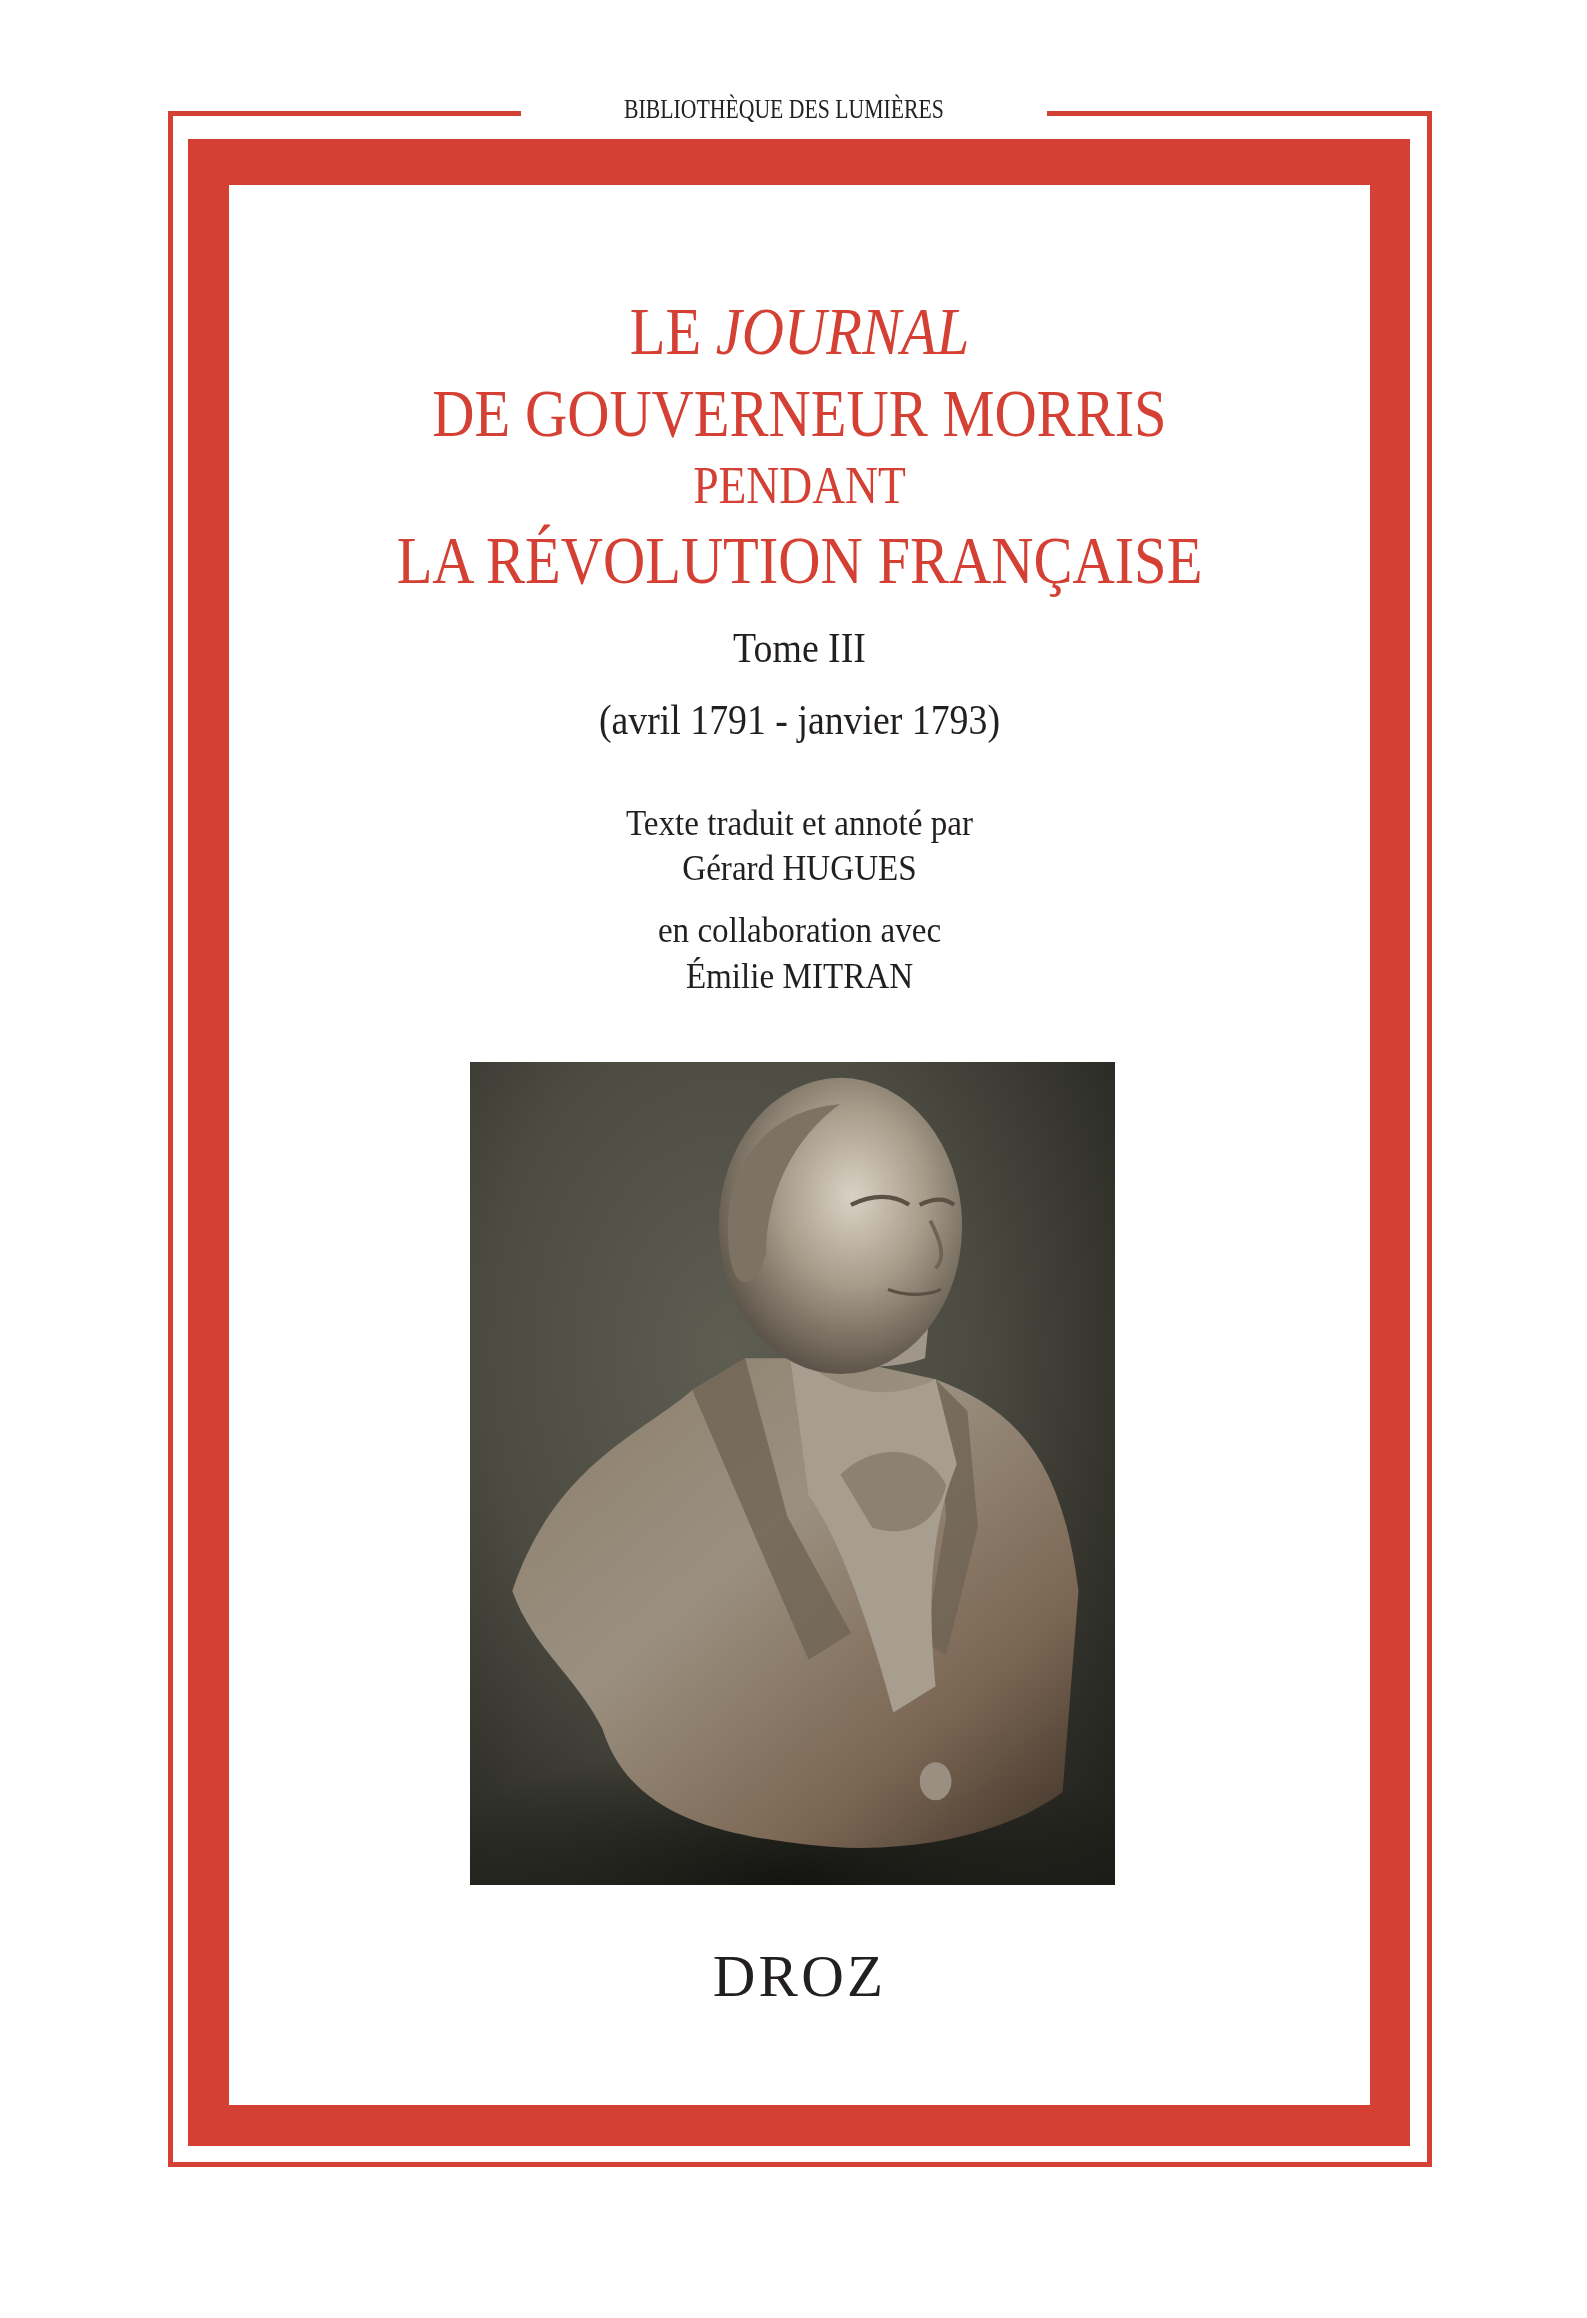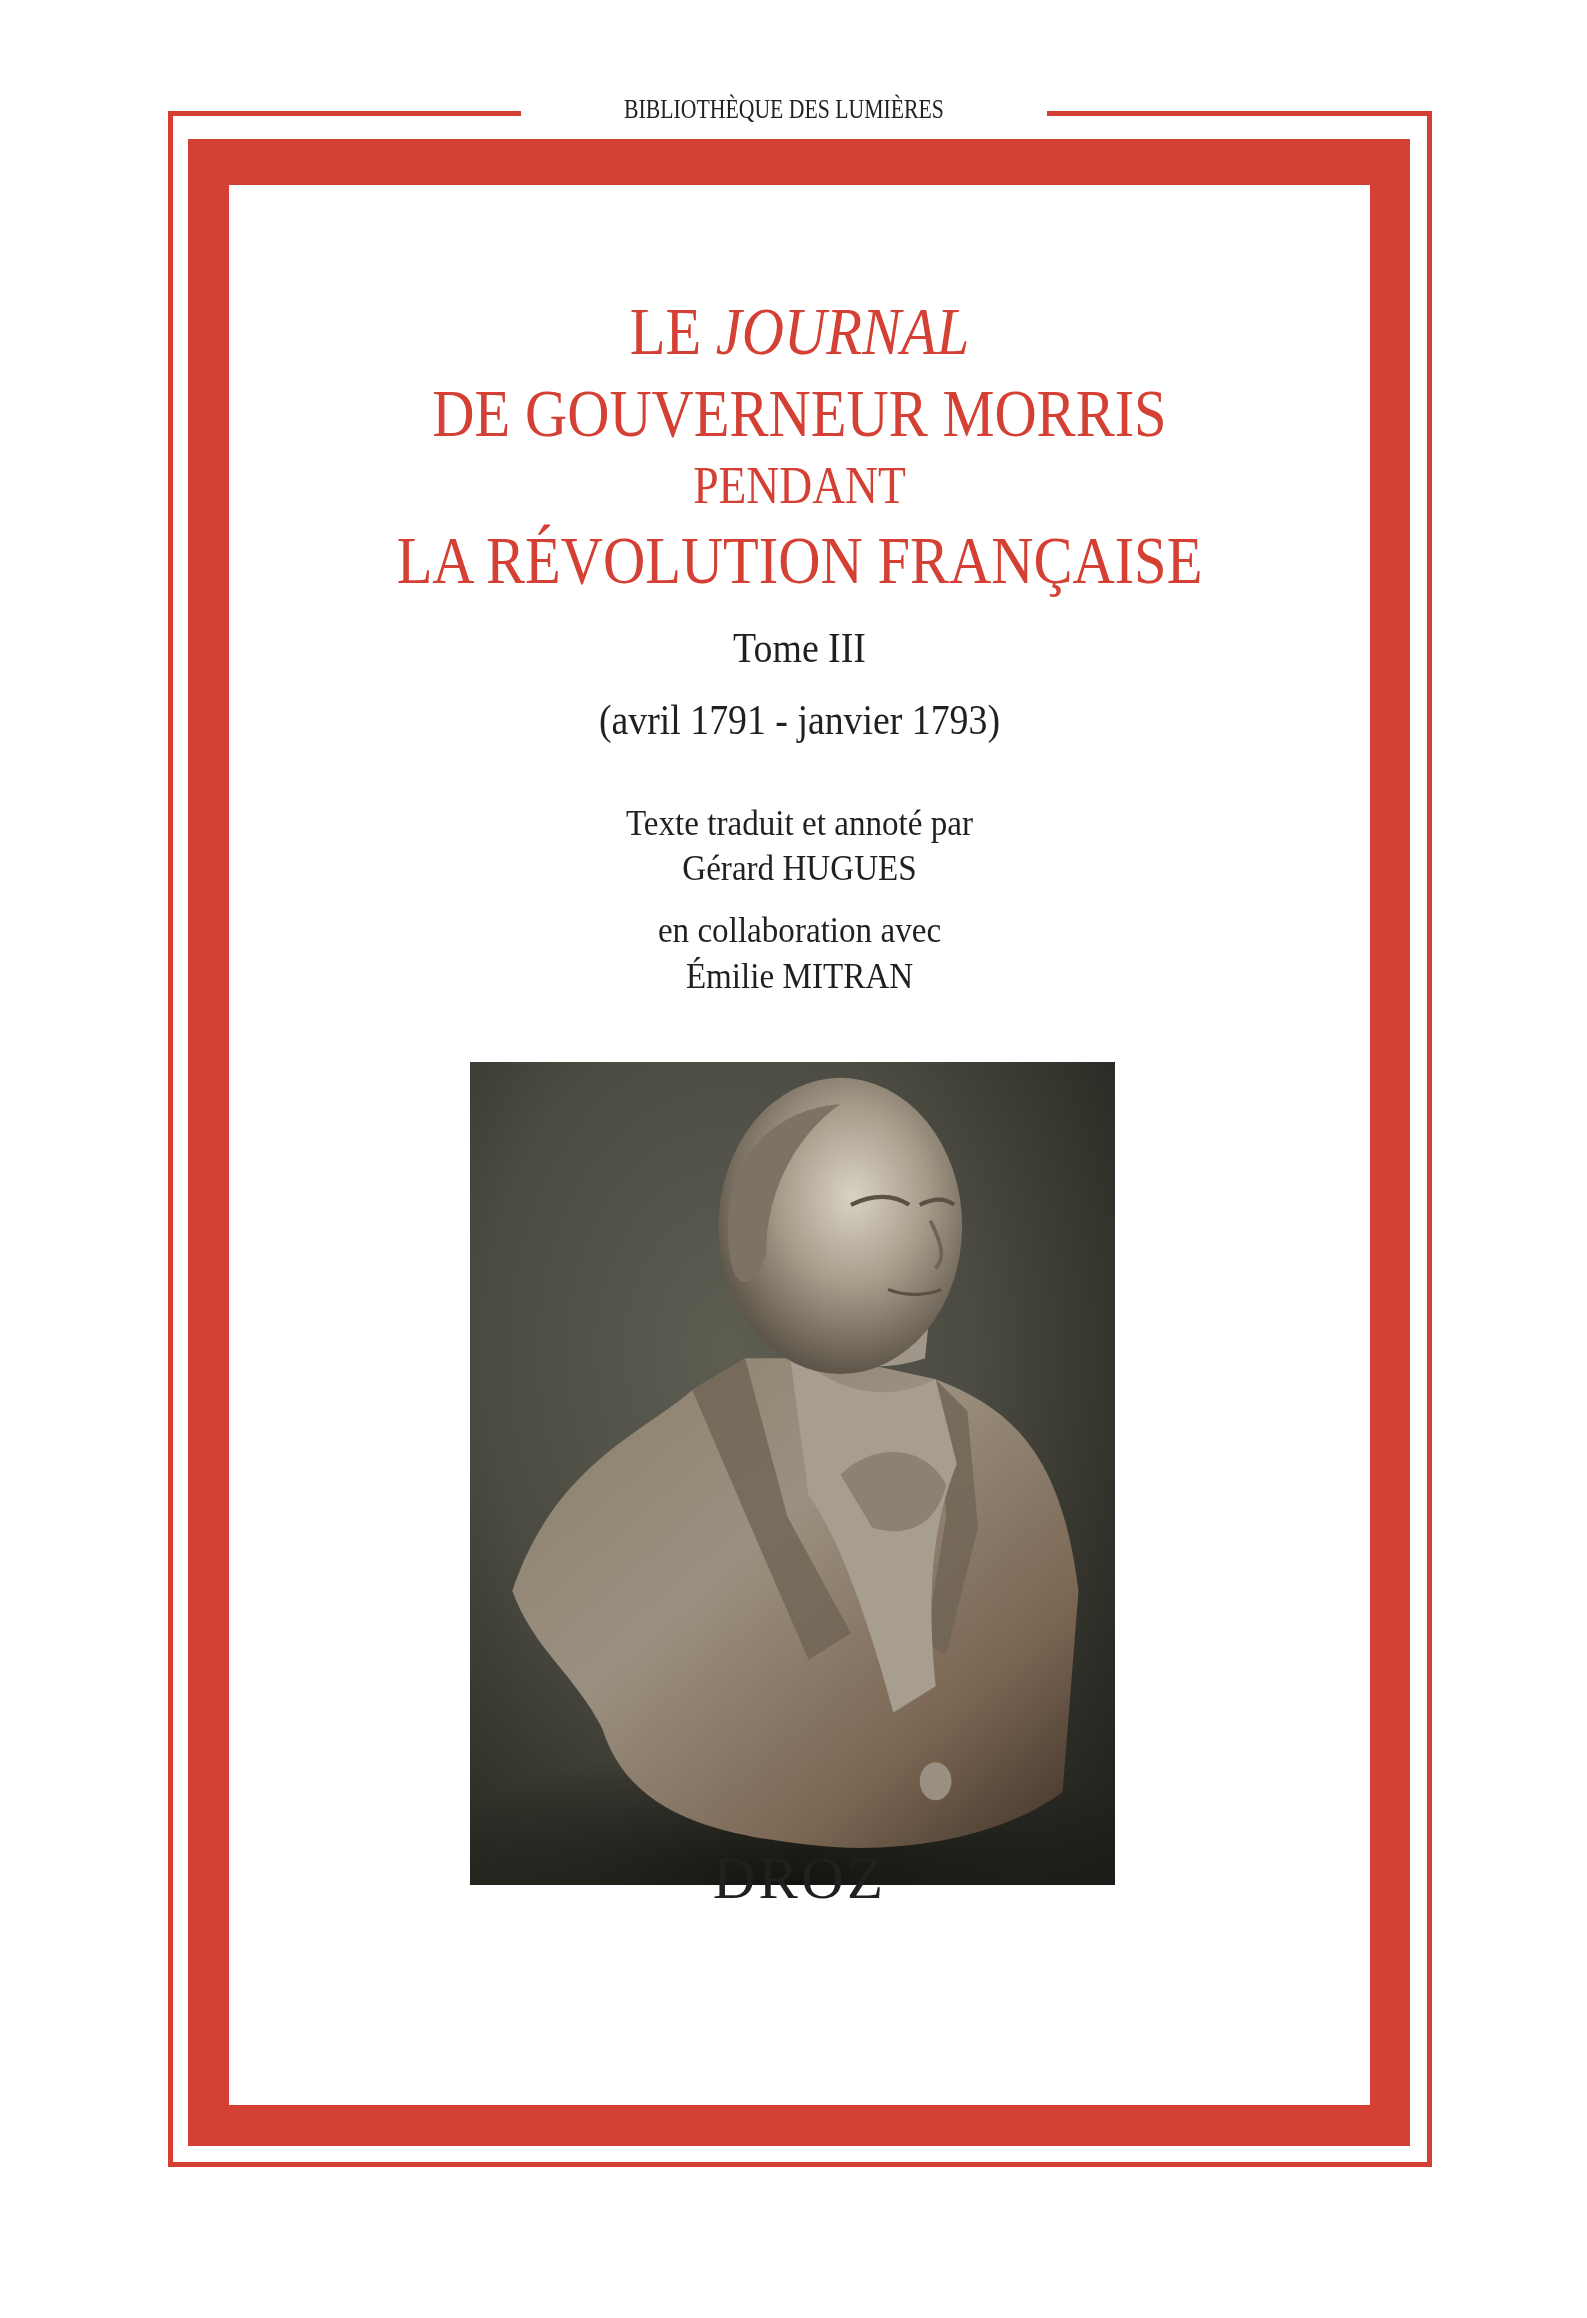--- a/index.html
+++ b/index.html
@@ -80,14 +80,14 @@
 
     <path d="M720 270 C 760 250, 800 250, 830 270" stroke="#5a5044" stroke-width="8" fill="none"></path>
     <path d="M850 270 C 880 255, 900 258, 915 270" stroke="#5a5044" stroke-width="8" fill="none"></path>
     <path d="M870 300 C 890 340, 900 370, 880 390" stroke="#6e6456" stroke-width="7" fill="none"></path>
     <path d="M790 430 C 830 445, 870 440, 890 430" stroke="#5a5044" stroke-width="6" fill="none"></path>
 
     <ellipse cx="880" cy="1360" rx="30" ry="36" fill="#9a8f80"></ellipse>
   </svg>
 </div>
 
-<div class="center-line publisher" style="top:1847px;">DROZ</div>
+<div class="center-line publisher" style="top:1945px;">DROZ</div>
 
 
 </body></html>

